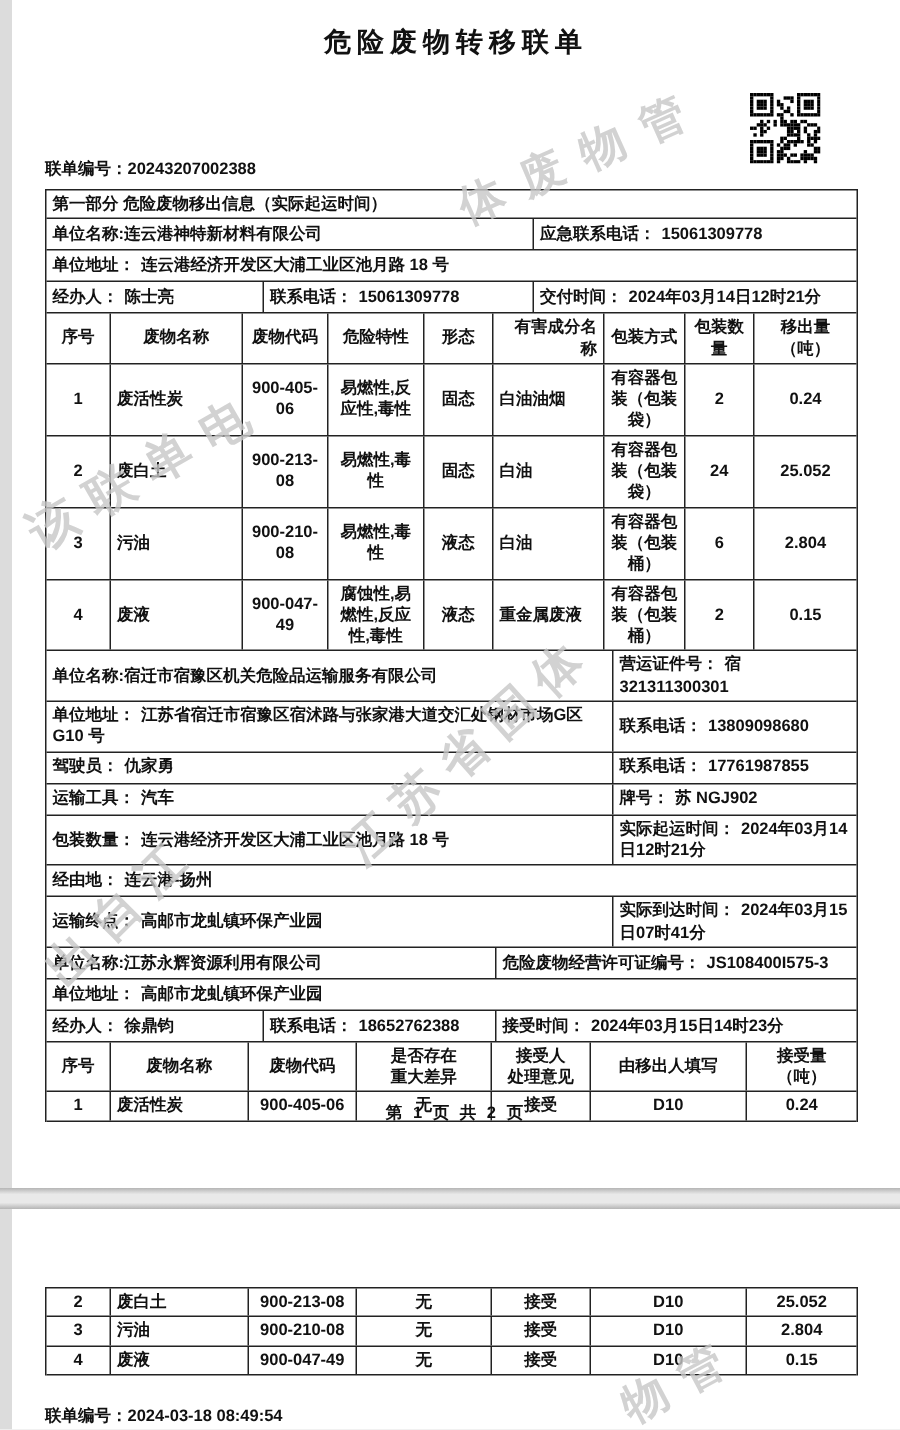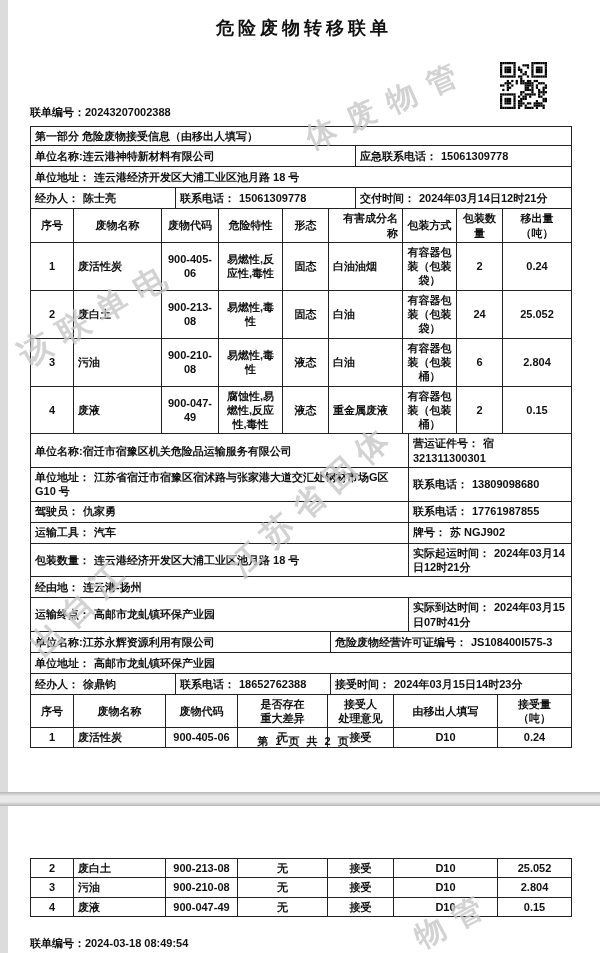--- a/index.html
+++ b/index.html
@@ -275,21 +275,21 @@
     </svg>
 
   <div class="formno">
     <span>联单编号：</span><span>20243207002388</span>
   </div>
 
   <div class="doc">
 
     
     <div class="r sech">
-        <div class="c al flex1">第一部分 危险废物接受信息（由移出人填写）</div>
+        <div class="c al flex1">第一部分 危险废物移出信息（实际起运时间）</div>
       </div>
 
     <div class="r ir">
       <div class="c al" style="width:325px">
         <span><span>单位名称:</span><span>连云港神特新材料有限公司</span></span>
       </div>
       <div class="c al flex1">
         <span><span class="lblgap">应急联系电话：</span><span>15061309778</span></span>
       </div>
     </div>

